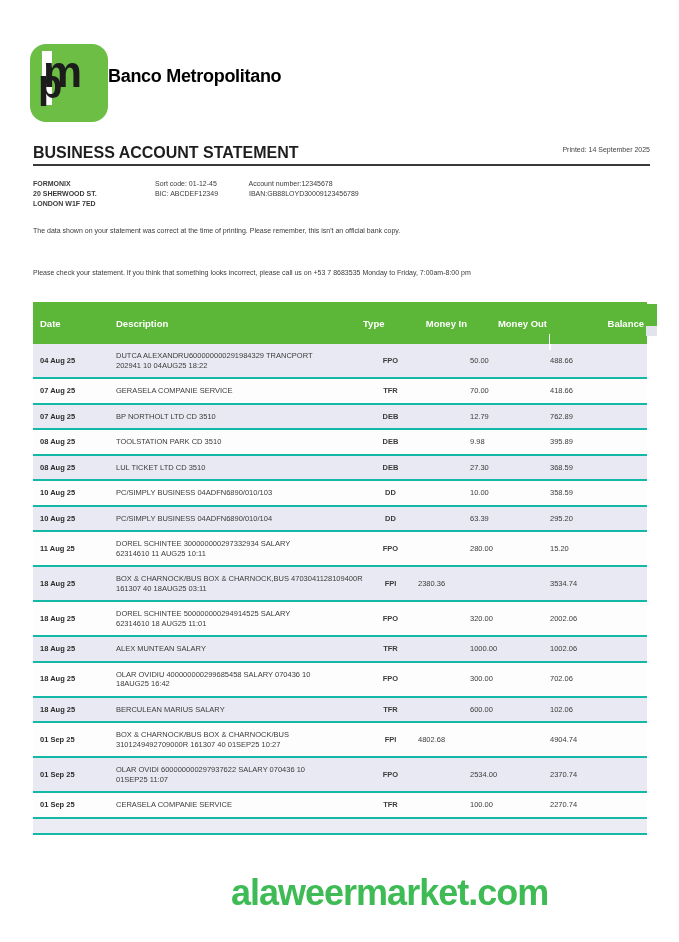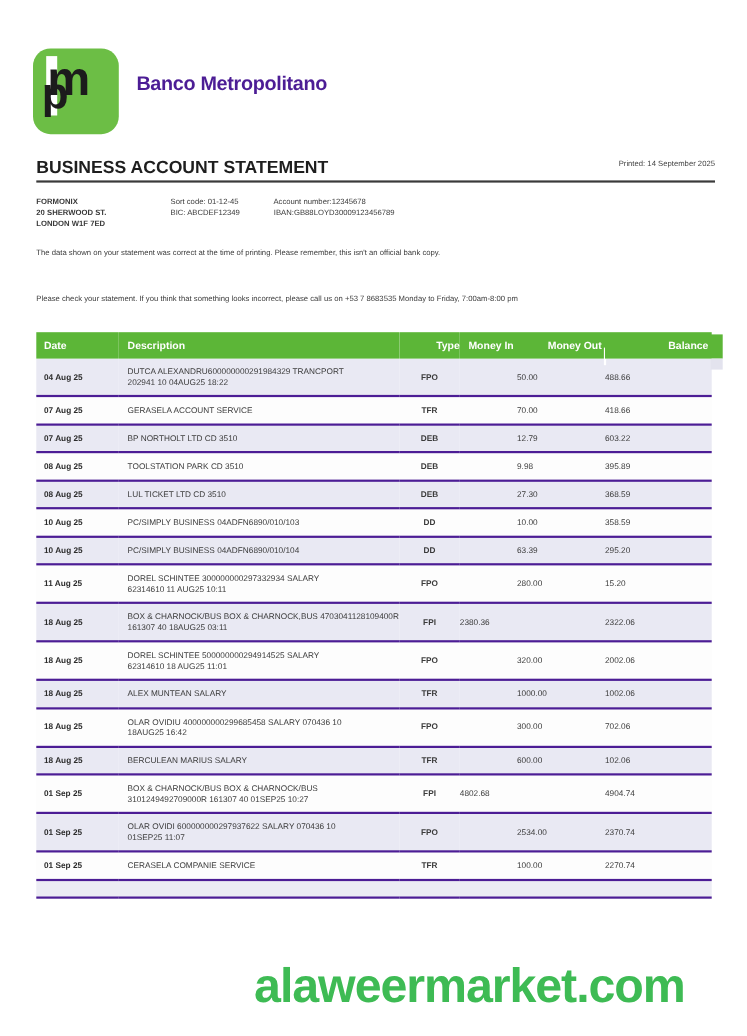--- a/index.html
+++ b/index.html
@@ -6,61 +6,61 @@
   .page{position:relative;width:679px;height:942px;background:#ffffff;overflow:hidden;
         font-family:"Liberation Sans", sans-serif;color:#333;}
   
   .logo{position:absolute;left:30px;top:44px;width:78px;height:78px;background:#6cbe45;
         border-radius:16px;}
   .logo .bar{position:absolute;left:12px;top:7px;width:10px;height:54px;background:#fff;}
   .logo .m{position:absolute;left:13px;top:6px;font-weight:bold;font-size:44px;line-height:44px;
            color:#1c1c1c;font-family:"Liberation Sans",sans-serif;letter-spacing:-2px;}
   .logo .b{position:absolute;left:8px;top:26px;font-weight:bold;font-size:40px;line-height:40px;
            color:#1c1c1c;transform:scaleY(-1);}
-  .brand-name{position:absolute;left:124px;top:66px;font-size:18px;font-weight:bold;color:#4c1d95;
+  .brand-name{position:absolute;left:108px;top:66px;font-size:18px;font-weight:bold;color:#000000;
               letter-spacing:-0.3px;}
   
   .stmt-title{position:absolute;left:33px;top:144px;font-size:16px;font-weight:bold;color:#1e1e1e;}
   .printed{position:absolute;right:29px;top:146px;font-size:7px;color:#444;}
   .rule{position:absolute;left:33px;top:164px;width:617px;height:2px;background:#3a3a3a;}
   
   .acct{position:absolute;left:33px;top:179px;font-size:7px;line-height:10px;color:#3a3a3a;}
   .acct .col1{position:absolute;left:0;top:0;width:115px;font-weight:bold;}
   .acct .col1 div{font-weight:bold;}
   .acct .grid{position:absolute;left:122px;top:0;width:330px;}
   .acct .grid .r{white-space:nowrap;}
   .acct .grid .c2{display:inline-block;width:92px;}
   .note1{position:absolute;left:33px;top:227px;font-size:7px;color:#3a3a3a;}
   .note2{position:absolute;left:33px;top:269px;font-size:7px;color:#3a3a3a;}
   
   .stmt-table{position:absolute;left:33px;top:302px;width:614px;border-collapse:collapse;
               table-layout:fixed;font-size:7.5px;}
-  .stmt-table th{background:#5cb637;color:#fff;font-size:9.5px;font-weight:bold;height:24px;
+  .stmt-table th{background:#5cb637;color:#fff;font-size:9.5px;font-weight:bold;height:42px;
                  text-align:left;padding:0;position:relative;}
   .stmt-table col.c-date{width:75px;} .stmt-table col.c-desc{width:255px;}
   .stmt-table col.c-type{width:55px;} .stmt-table col.c-in{width:52px;}
   .stmt-table col.c-out{width:80px;} .stmt-table col.c-bal{width:97px;}
   .stmt-table th.h-date{padding-left:7px;}
   .stmt-table th.h-desc{padding-left:8px;margin-top:19px;}
-  .stmt-table th.h-type{text-align:right;}
+  .stmt-table th.h-type{text-align:left;}
   .stmt-table th.h-in,.stmt-table th.h-out,.stmt-table th.h-bal{text-align:right;padding-right:3px;}
   .stmt-table th .tick{position:absolute;right:-1px;bottom:-6px;width:2px;height:16px;background:#fff;}
-  .stmt-table tbody tr{border-bottom:2px solid #4c1d95;padding-left:38px;}
+  .stmt-table tbody tr{border-bottom:2px solid #14b8a6;padding-left:38px;}
   .stmt-table tbody tr:nth-child(odd){background:#e9e9f3;}
   .stmt-table tbody tr:nth-child(even){background:#fdfdfd;}
   .stmt-table td{vertical-align:middle;padding:7px 0;line-height:9.5px;color:#3b3b3b;}
   td.d-date{font-weight:bold;color:#2c2c2c;padding-left:7px;}
   td.d-desc{padding-left:8px;white-space:pre-line;}
   td.d-type{text-align:center;font-weight:bold;}
   td.d-in,td.d-out,td.d-bal{text-align:left;padding-right:3px;}
   tr.footer-strip{height:13px;background:#ececf4 !important;}
   .green-tab{position:absolute;left:646px;top:304px;width:11px;height:22px;background:#5cb637;}
   .green-tab-sub{position:absolute;left:646px;top:326px;width:11px;height:10px;background:#e3e3ee;}
   
-  .watermark{position:absolute;left:231px;top:872px;font-size:44px;font-weight:bold;
+  .watermark{position:absolute;left:231px;top:872px;font-size:36px;font-weight:bold;
              color:#3ebb54;letter-spacing:-1px;}
 </style>
 </head>
 <body>
 
 <div class="page">
 
   <div class="logo">
     <span class="bar"></span>
     <span class="m">m</span>
@@ -118,34 +118,34 @@
     <td class="d-desc">DUTCA ALEXANDRU600000000291984329 TRANCPORT
 202941 10 04AUG25 18:22</td>
     <td class="d-type">FPO</td>
     <td class="d-in"></td>
     <td class="d-out">50.00</td>
     <td class="d-bal">488.66</td>
   </tr>
 
   <tr>
     <td class="d-date">07 Aug 25</td>
-    <td class="d-desc">GERASELA ACCOUNT SERVICE</td>
+    <td class="d-desc">GERASELA COMPANIE SERVICE</td>
     <td class="d-type">TFR</td>
     <td class="d-in"></td>
     <td class="d-out">70.00</td>
     <td class="d-bal">418.66</td>
   </tr>
 
   <tr>
     <td class="d-date">07 Aug 25</td>
     <td class="d-desc">BP NORTHOLT LTD CD 3510</td>
     <td class="d-type">DEB</td>
     <td class="d-in"></td>
     <td class="d-out">12.79</td>
-    <td class="d-bal">603.22</td>
+    <td class="d-bal">762.89</td>
   </tr>
 
   <tr>
     <td class="d-date">08 Aug 25</td>
     <td class="d-desc">TOOLSTATION PARK CD 3510</td>
     <td class="d-type">DEB</td>
     <td class="d-in"></td>
     <td class="d-out">9.98</td>
     <td class="d-bal">395.89</td>
   </tr>
@@ -188,21 +188,21 @@
   </tr>
 
 
   <tr>
     <td class="d-date">18 Aug 25</td>
     <td class="d-desc">BOX &amp; CHARNOCK/BUS BOX &amp; CHARNOCK,BUS 4703041128109400R
 161307 40 18AUG25 03:11</td>
     <td class="d-type">FPI</td>
     <td class="d-in">2380.36</td>
     <td class="d-out"></td>
-    <td class="d-bal">2322.06</td>
+    <td class="d-bal">3534.74</td>
   </tr>
 
   <tr>
     <td class="d-date">18 Aug 25</td>
     <td class="d-desc">DOREL SCHINTEE 500000000294914525 SALARY
 62314610 18 AUG25 11:01</td>
     <td class="d-type">FPO</td>
     <td class="d-in"></td>
     <td class="d-out">320.00</td>
     <td class="d-bal">2002.06</td>

